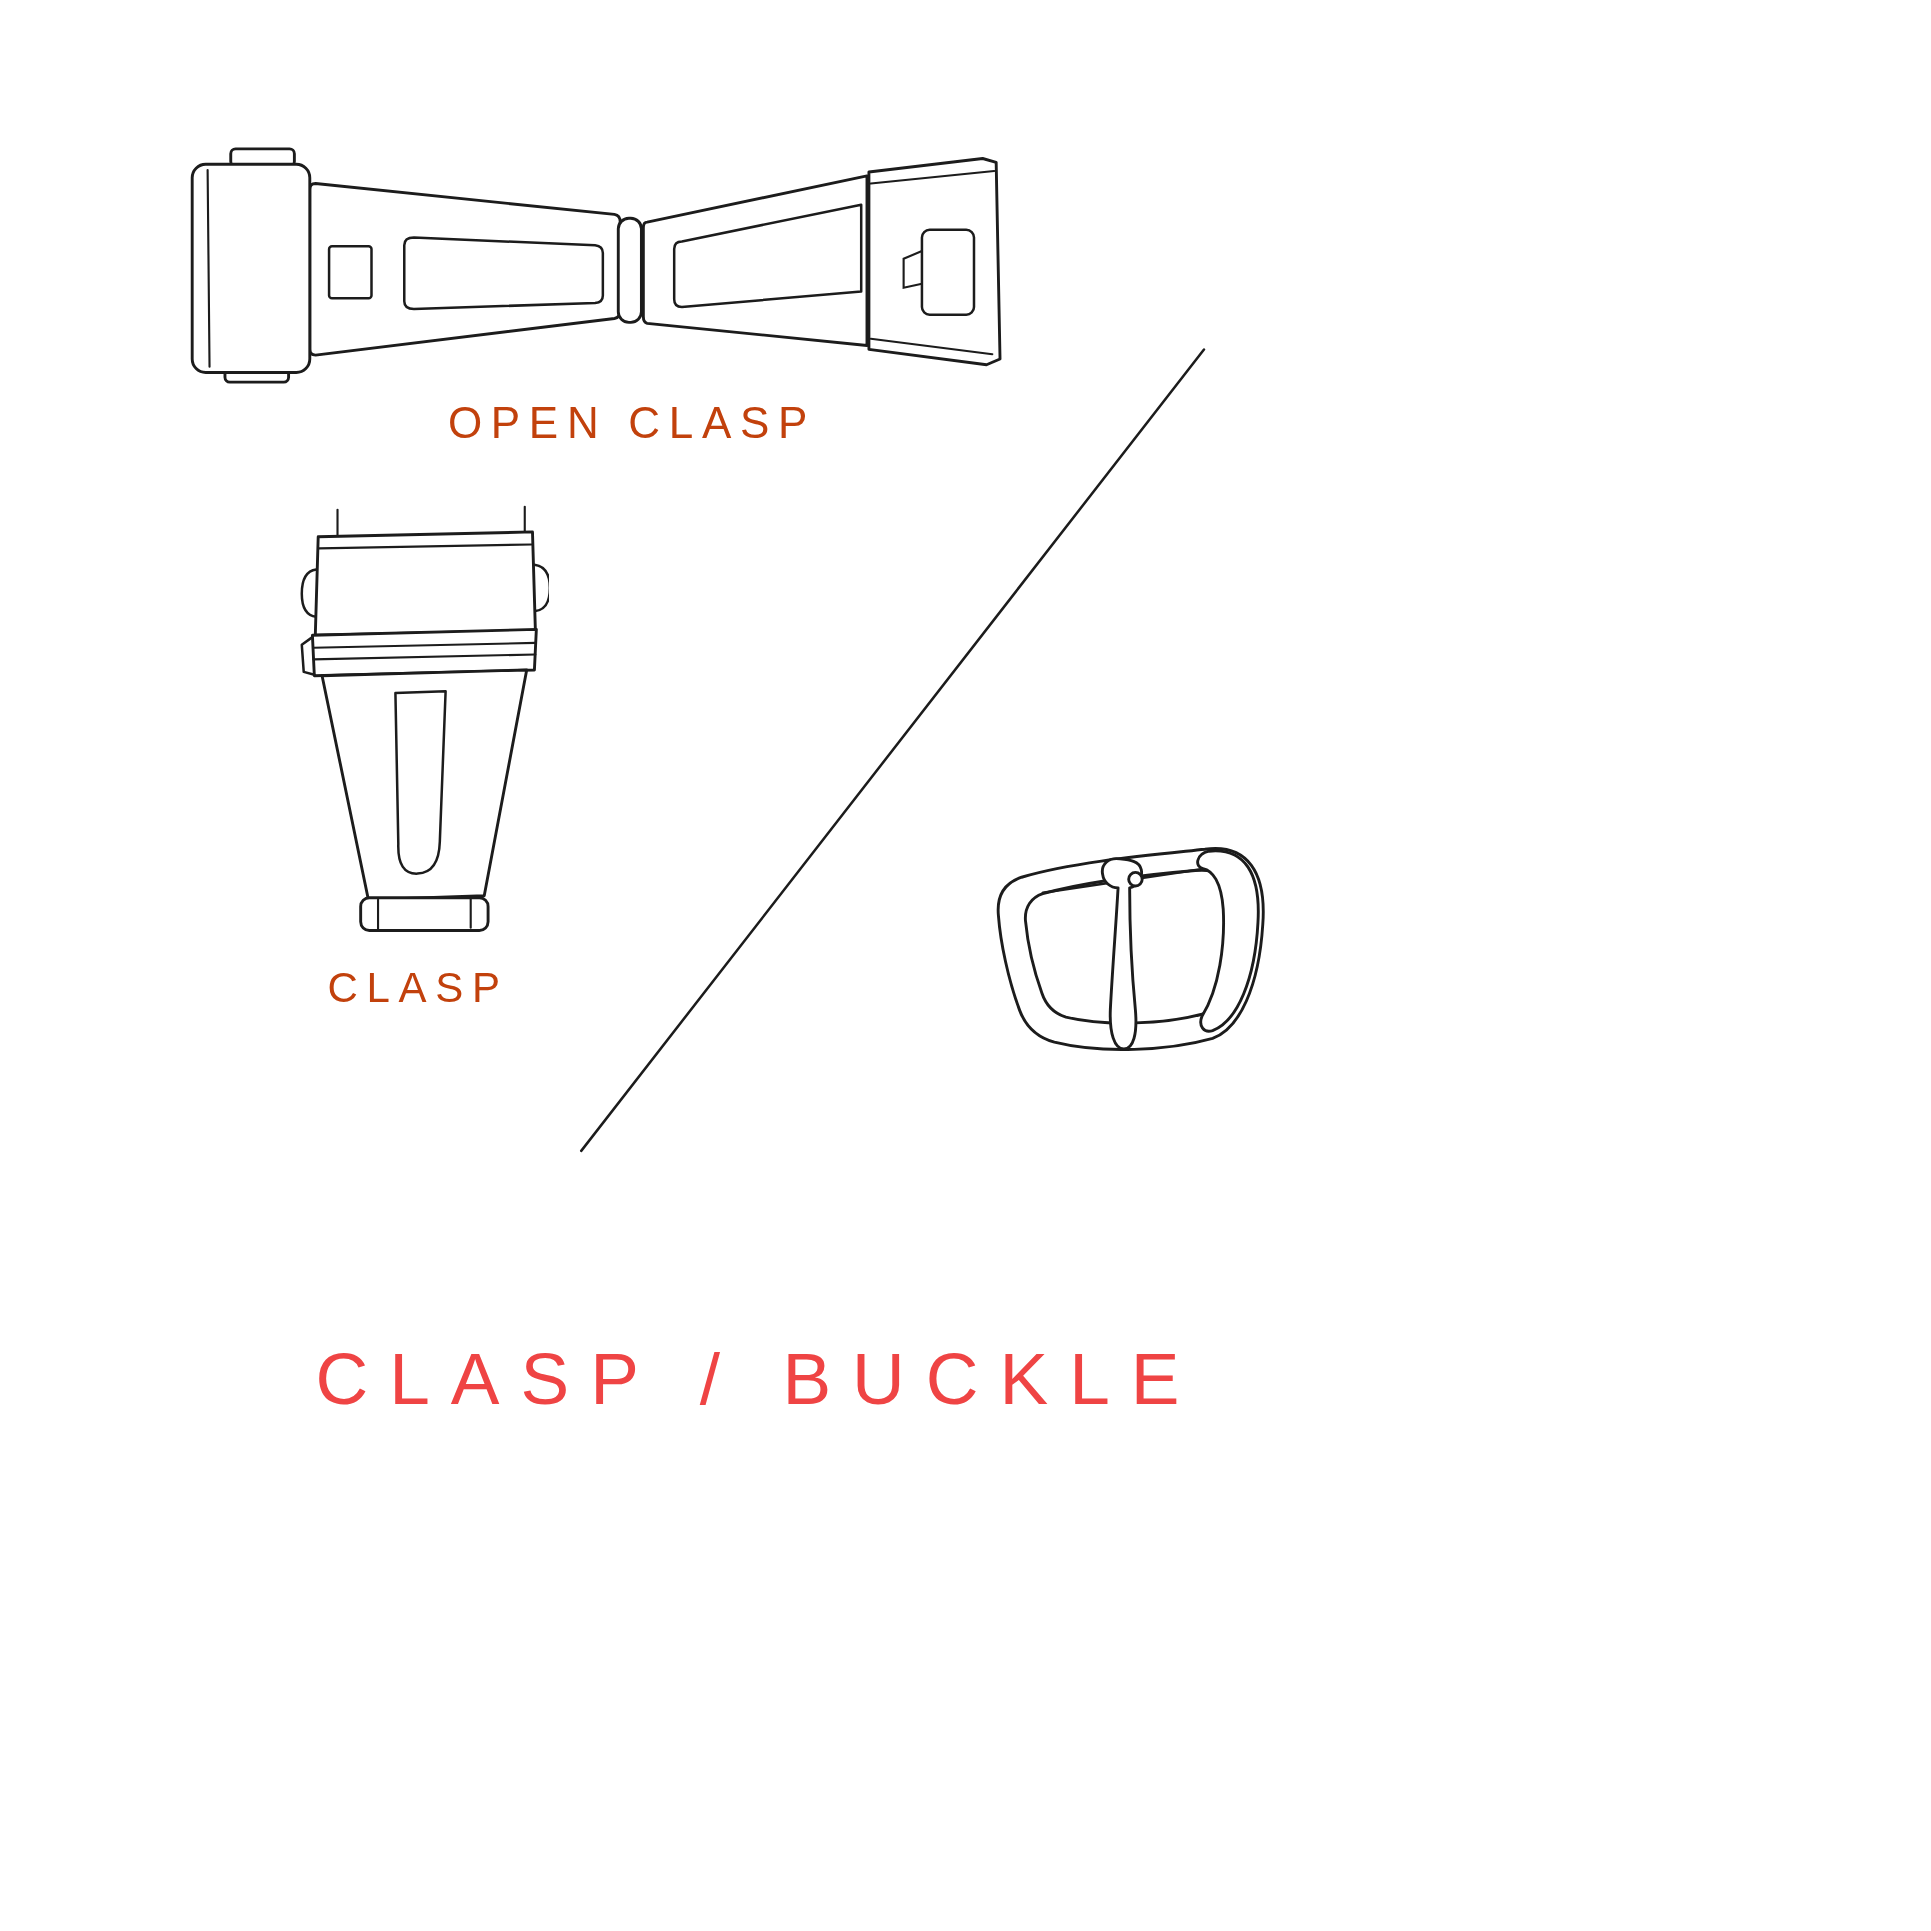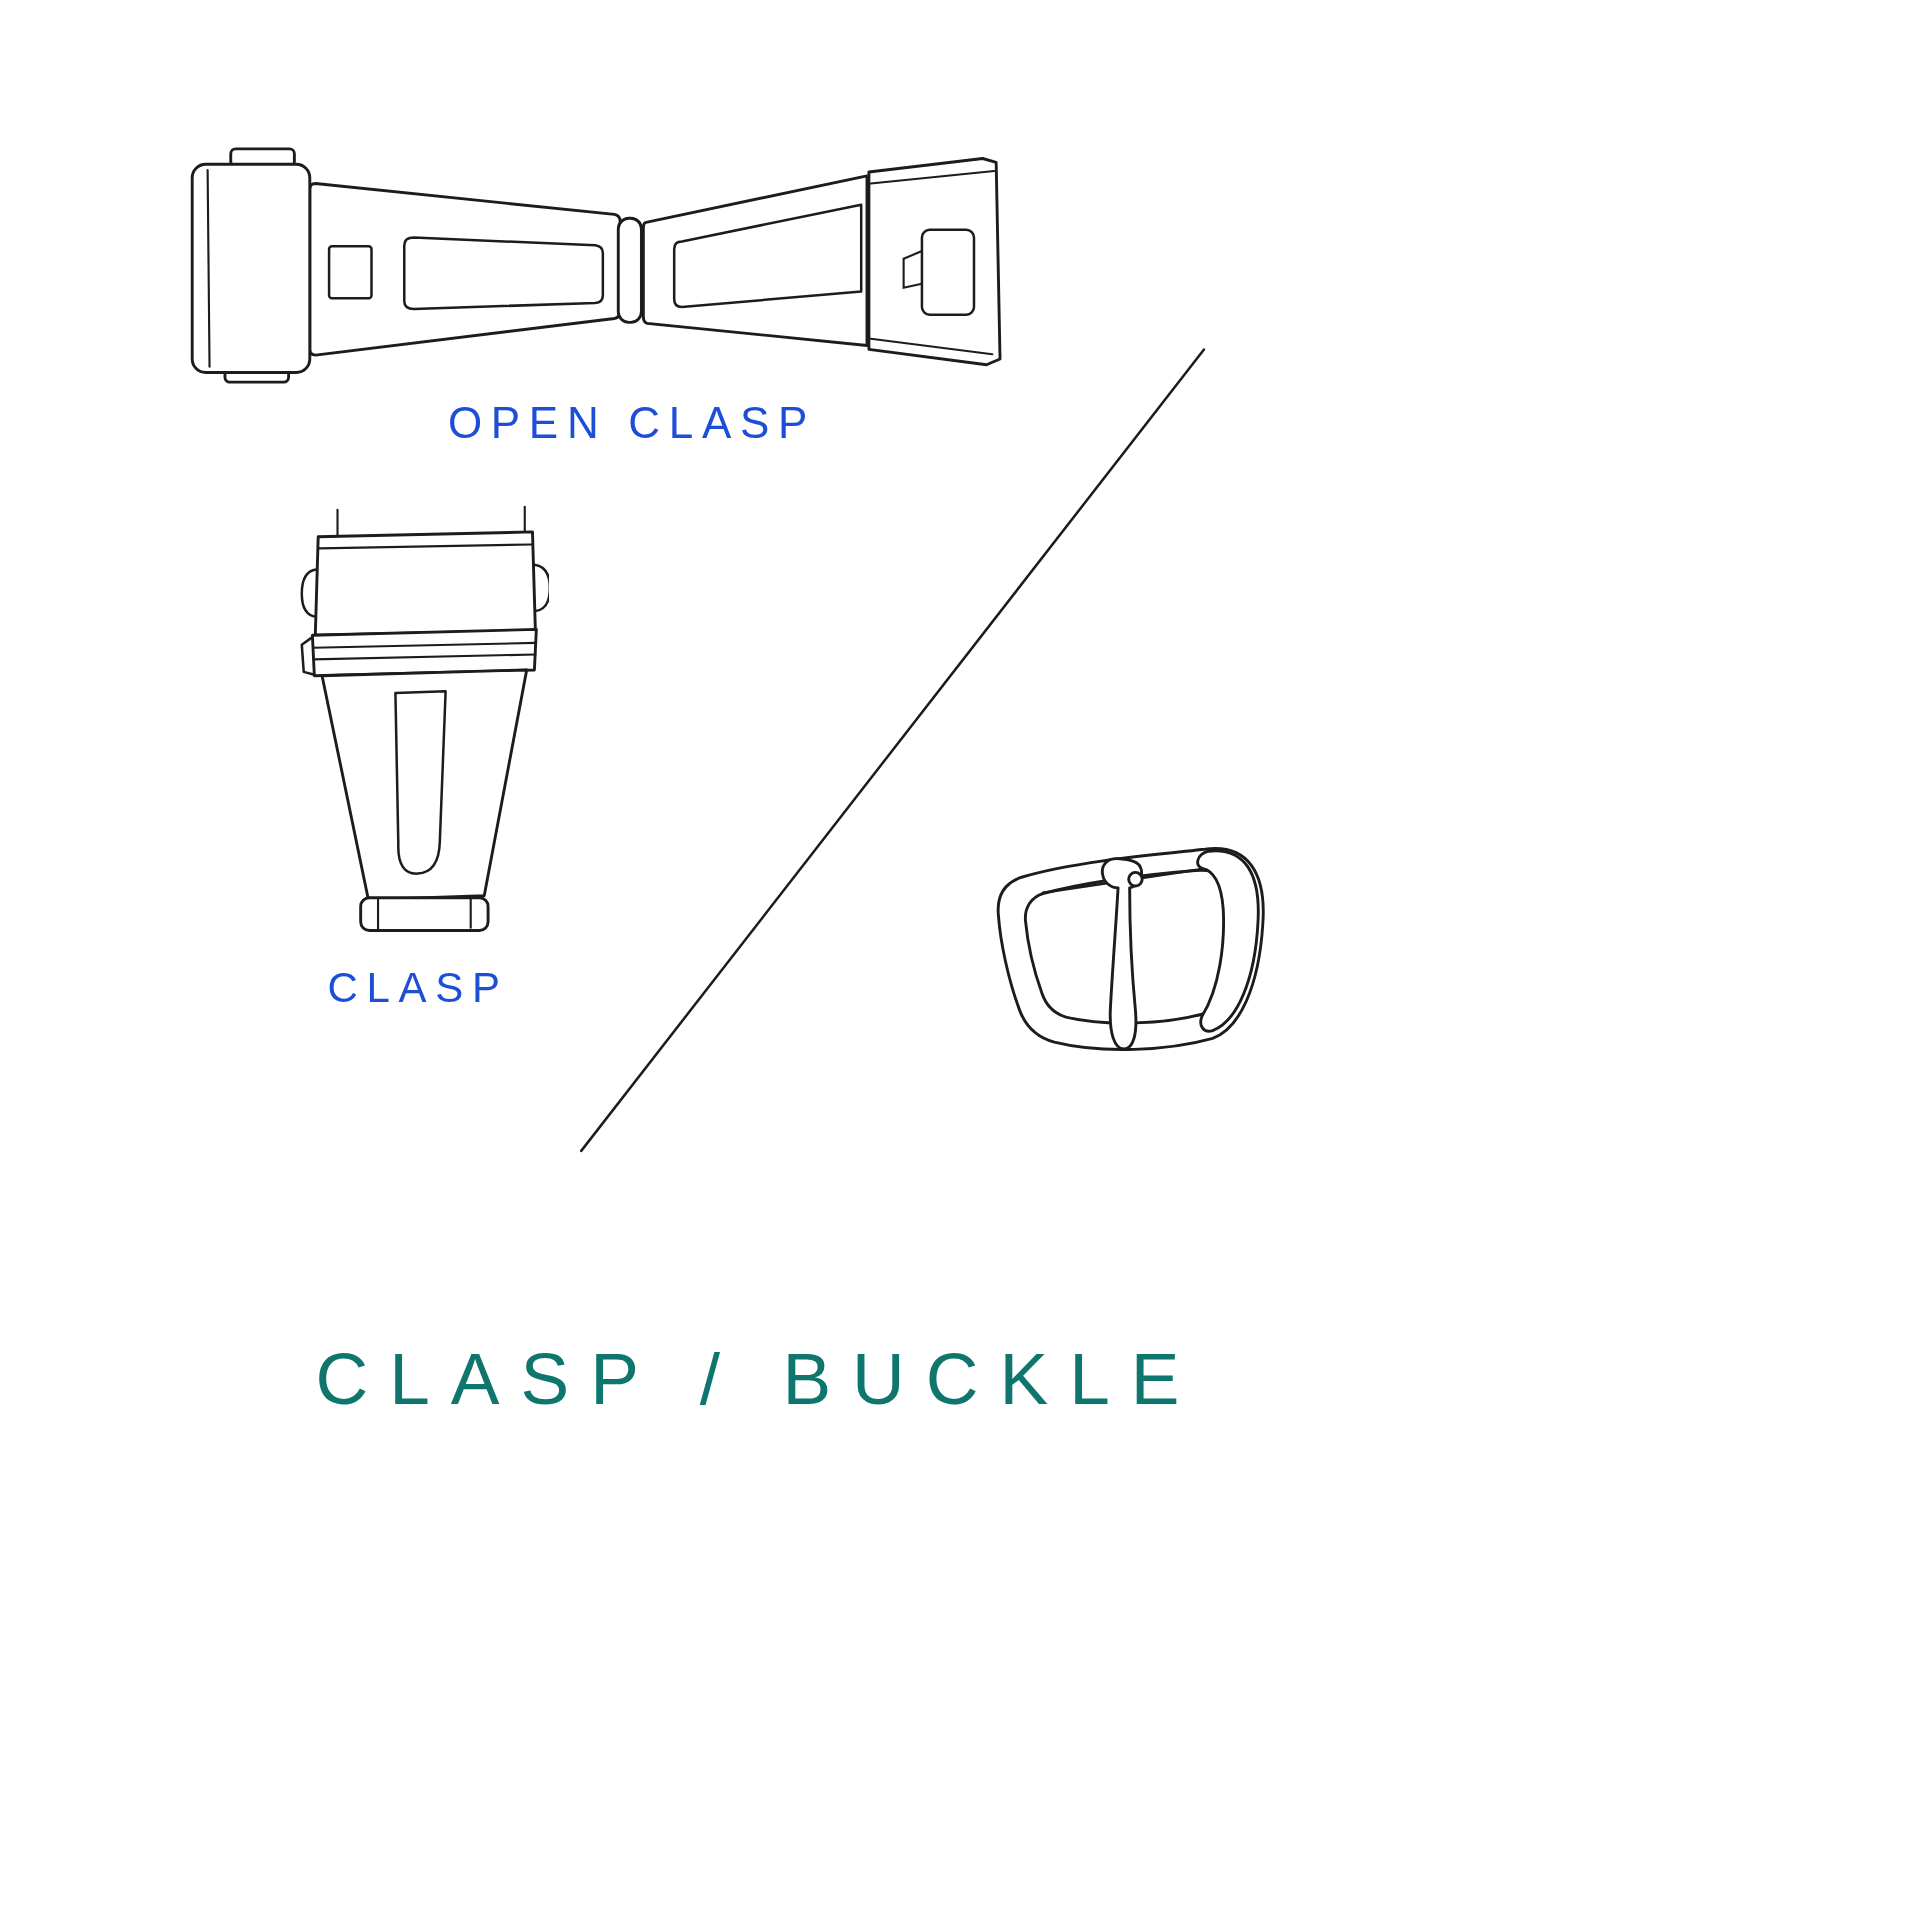--- a/index.html
+++ b/index.html
@@ -42,21 +42,21 @@
     fill: none;
     stroke: #1c1c1c;
     stroke-width: 2.2;
     stroke-linecap: round;
   }
 
   .caption {
     position: absolute;
     transform: translateX(-50%);
     white-space: nowrap;
-    color: #1d4ed8;
+    color: #c2410c;
     letter-spacing: 8.7px;
     font-weight: 400;
   }
   .caption.open-clasp-label {
     left: 632px;
     top: 398px;
     font-size: 44px;
   }
   .caption.closed-label {
     left: 418px;
@@ -65,21 +65,21 @@
   }
   .diagram-title {
     position: absolute;
     left: 758px;
     top: 1337px;
     transform: translateX(-50%);
     white-space: nowrap;
     font-size: 73px;
     font-weight: 500;
     letter-spacing: 21px;
-    color: #0f766e;
+    color: #ef4444;
     margin: 0;
   }
 
   .fig.open-clasp  { left: 174px; top: 145px; width: 850px; height: 241px; }
   .fig.closed-clasp { left: 293px; top: 502px; width: 256px; height: 444px; }
   .fig.pin-buckle  { left: 956px; top: 826px; width: 328px; height: 280px; }
 
   .divider-svg {
     position: absolute;
     left: 0; top: 0;

